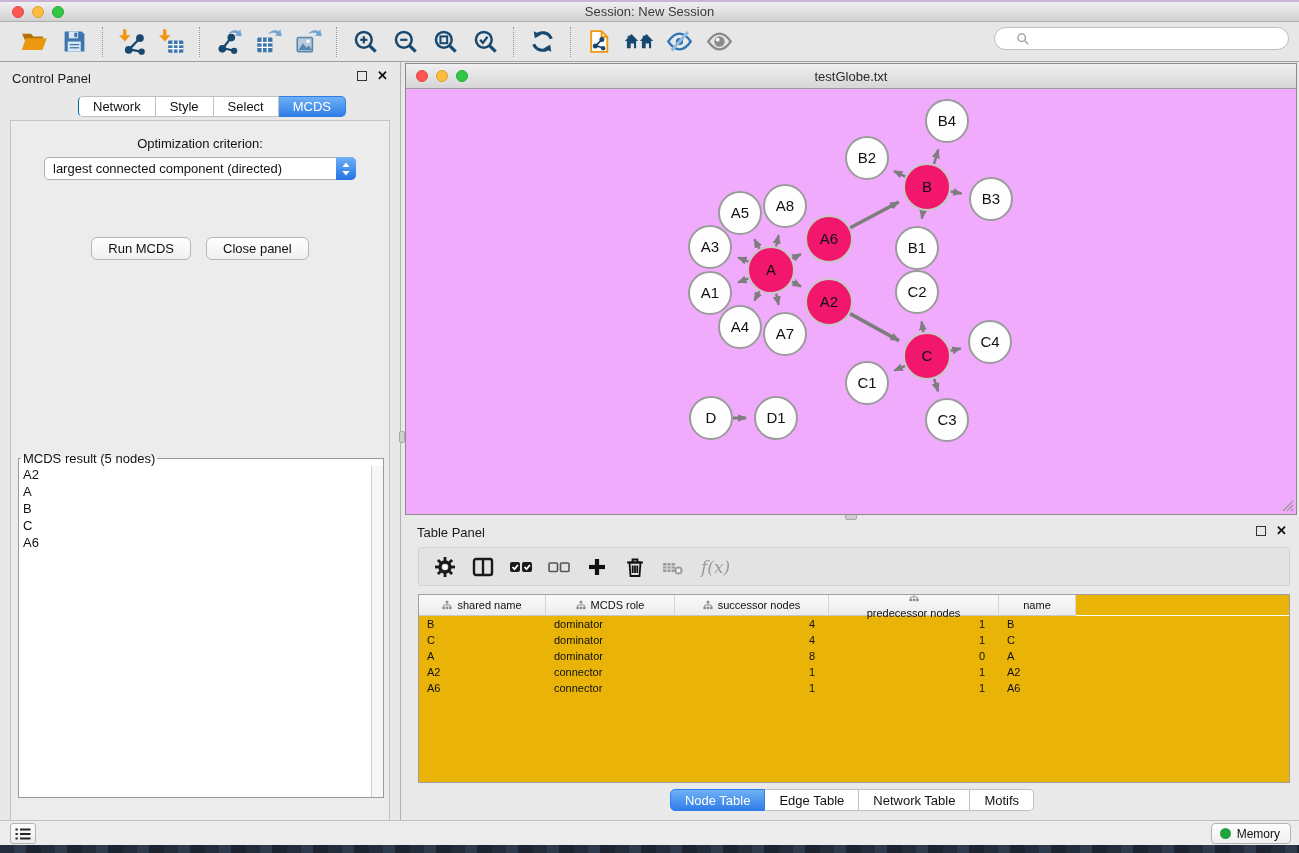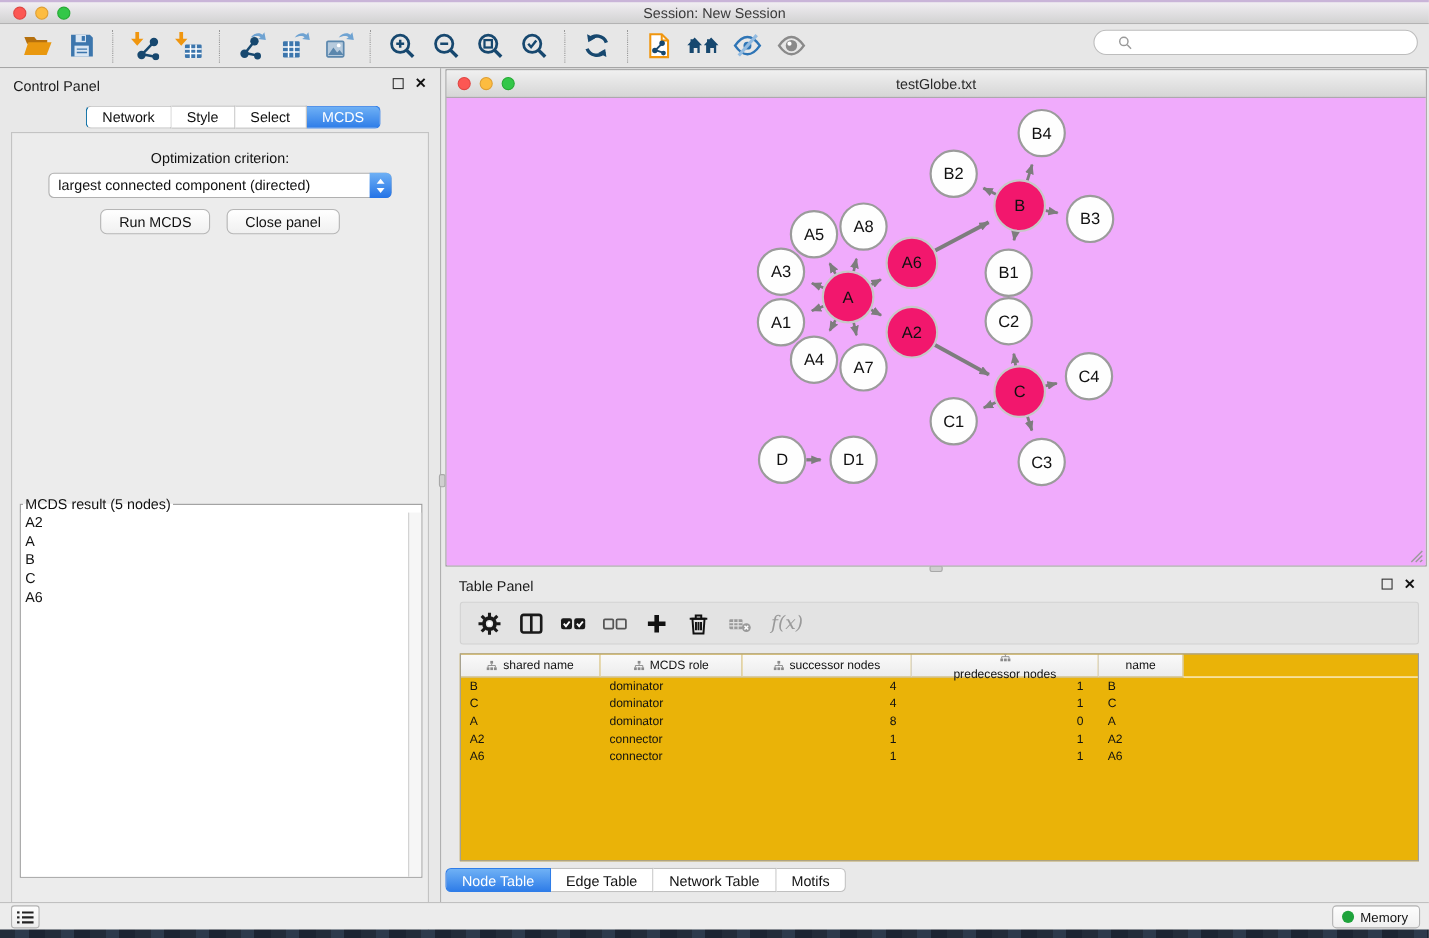--- a/index.html
+++ b/index.html
@@ -41,21 +41,21 @@
   .cp-body { position:absolute; left:10px; top:58px; width:380px; height:839px;
     border:1px solid #c3c3c3; border-radius:0; background:#ececec; }
   .opt-label { position:absolute; left:0; width:100%; top:15px; text-align:center; font-size:13px; color:#111; }
   .dropdown { position:absolute; left:33px; top:36px; width:312px; height:23px; background:#fff;
     border:1px solid #b0b0b0; border-radius:5px; display:flex; align-items:center; cursor:pointer; }
   .dropdown .dd-text { flex:1; font-size:13px; padding-left:8px; color:#111; white-space:nowrap; overflow:hidden; }
   .dd-stepper { width:20px; height:23px; margin-right:-1px; border-radius:0 5px 5px 0;
     background:linear-gradient(#6fb1f5,#2473e6); display:flex; align-items:center; justify-content:center; }
   .btn-row { position:absolute; left:0; width:100%; top:69px; display:flex; justify-content:center; gap:15px; }
   .pushbtn { height:23px; padding:0 16px; background:linear-gradient(#fff,#f0f0f0); border:1px solid #b6b6b6;
-    border-radius:6px; font-size:13px; color:#111; display:flex; align-items:center; cursor:pointer; }
+    border-radius:6px; font-size:13px; color:#111; display:flex; align-items:center; cursor:pointer;margin-top:47px; }
   fieldset.result { position:absolute; left:7px; top:330px; width:366px; height:347px;
     border:1px solid #9a9a9a; background:#fff; padding:0; }
   fieldset.result legend { font-size:13px; color:#111; margin-left:2px; padding:0 2px; }
   .result-list { position:absolute; left:0; top:0; right:12px; bottom:0; background:#fff; overflow:hidden; }
   .result-item { font-size:13px; color:#111; padding:1px 0 1px 4px; line-height:15px; cursor:default; }
   .result-scroll { position:absolute; right:0; top:0; bottom:0; width:12px; background:#f6f6f6; border-left:1px solid #d0d0d0; }
 
   
   .v-handle { left:399px; top:431px; width:6px; height:12px; background:#cfcfcf; border:1px solid #a8a8a8; border-radius:2px; }
   .h-handle { left:845px; top:514px; width:12px; height:6px; background:#cfcfcf; border:1px solid #a8a8a8; border-radius:2px; }
@@ -79,21 +79,21 @@
   .tp-table { position:absolute; left:13px; top:74px; width:872px; height:189px; background:#eab308;
     border:1px solid #9f9f9f; overflow:hidden; }
   .tp-head { display:flex; height:21px; }
   .th-cell { background:linear-gradient(#fafafa,#ececec); border-right:1px solid #d5d5d5; border-bottom:1px solid #c8c8c8;
     display:flex; align-items:center; justify-content:center; gap:5px; font-size:11px; color:#111; cursor:pointer; }
   .th-fill { flex:1; border-bottom:1px solid #fff; }
   .tp-row { display:flex; height:16px; }
   .td-cell { font-size:11px; color:#111; display:flex; align-items:center; }
   .td-cell.left { justify-content:flex-start; padding-left:8px; }
   .td-cell.right { justify-content:flex-end; padding-right:14px; }
-  .tp-tabs { position:absolute; left:0; width:100%; top:269px; display:flex; }
+  .tp-tabs { position:absolute; left:0; width:100%; top:269px; display:flex; justify-content:center; }
   .tp-tab { height:22px; padding:0 14px; background:#fff; border:1px solid #c0c0c0; border-left:none;
     font-size:13px; display:flex; align-items:center; color:#111; cursor:pointer; }
   .tp-tab:first-child { border-left:1px solid #c0c0c0; border-radius:5px 0 0 5px; }
   .tp-tab:last-child { border-radius:0 5px 5px 0; }
   .tp-tab.active { background:linear-gradient(#6fb1f5,#2f7de8); border-color:#2f7de8; color:#fff; }
 
   
   .statusbar { left:0; top:820px; width:1299px; height:25px; background:#ececec; border-top:1px solid #c0c0c0; }
   .list-btn { position:absolute; left:10px; top:2px; width:26px; height:21px; background:linear-gradient(#fdfdfd,#ededed);
     border:1px solid #b3b3b3; border-radius:3px; display:flex; align-items:center; justify-content:center; cursor:pointer; }

